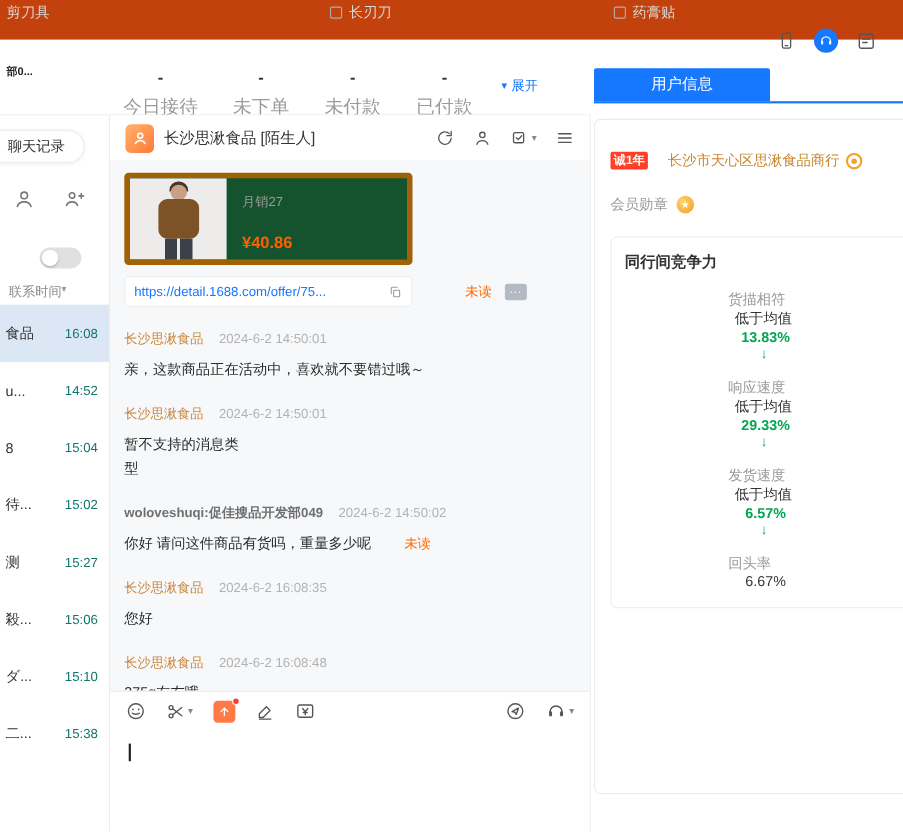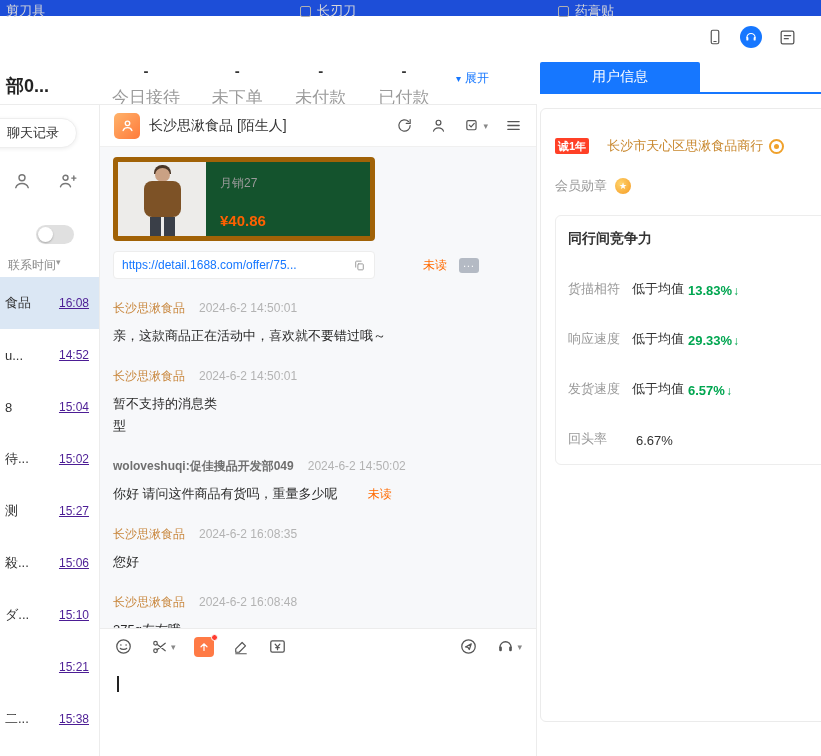--- a/index.html
+++ b/index.html
@@ -1,35 +1,35 @@
 <!DOCTYPE html>
 <html><head>
 <meta charset="utf-8">
 <style>
   * { margin:0; padding:0; box-sizing:border-box; }
   body { background:#fff; }
   #app{position:relative;width:821px;height:756px;background:#fff;overflow:hidden;
        font-family:"Liberation Sans","DejaVu Sans",sans-serif;color:#333;}
 
   
-  .topbar{position:absolute;top:0;left:0;width:100%;height:16px;background:#1d4ed8;font-family:Liberation Mono, monospace;}
+  .topbar{position:absolute;top:0;left:0;width:100%;height:36px;background:#c2410c;font-family:Liberation Mono, monospace;}
   .topbar-item{position:absolute;top:0;height:22px;display:flex;align-items:center;gap:6px;
                color:#d8d8d8;font-size:13px;}
   .topbar div:nth-of-type(1){left:6px;}
   .topbar div:nth-of-type(2){left:300px;}
   .topbar div:nth-of-type(3){left:558px;}
   .cbx{display:none;width:11px;height:11px;border:1px solid #b0b0b0;border-radius:2px;}
   .cbx.show{display:inline-block;}
 
   
   .title-icons{position:absolute;top:26px;left:706px;display:flex;align-items:center;gap:16px;}
   .ticon{color:#555;display:flex;align-items:center;cursor:pointer;}
   .svc{width:22px;height:22px;border-radius:50%;background:#1677ff;display:flex;align-items:center;justify-content:center;cursor:pointer;}
 
-  .group-title{position:absolute;top:74px;left:6px;font-size:18px;font-weight:bold;color:#222;white-space:nowrap;}
+  .group-title{position:absolute;top:58px;left:6px;font-size:10px;font-weight:bold;color:#222;white-space:nowrap;}
 
   
   .stats{position:absolute;top:62px;left:112px;width:318px;display:flex;justify-content:space-between;}
   .stat{text-align:center;min-width:52px;}
   .stat-value{font-size:15px;font-weight:bold;color:#333;}
   .stat-label{margin-top:7px;font-size:17px;color:#9b9b9b;white-space:nowrap;}
   .expand{position:absolute;top:70px;left:456px;font-size:12px;color:#1677ff;display:flex;align-items:center;gap:4px;cursor:pointer;}
   .expand .tri{font-size:10px;}
   .divider-h{position:absolute;top:104px;left:0;width:537px;height:1px;background:#ececec;}
 
@@ -43,21 +43,21 @@
   .sicon{cursor:pointer;display:flex;}
   .toggle{position:absolute;top:120px;left:36px;width:38px;height:19px;border-radius:10px;background:#e0e0e0;cursor:pointer;}
   .toggle-knob{position:absolute;top:2px;left:2px;width:15px;height:15px;border-radius:50%;background:#fff;box-shadow:0 1px 2px rgba(0,0,0,.25);}
   .contact-time{position:absolute;top:152px;left:8px;font-size:12px;color:#8a8a8a;display:flex;align-items:flex-start;gap:0;cursor:pointer;}
   .contact-time .tri{font-size:9px;color:#999;}
   .conv-list{position:absolute;top:172px;left:0;width:100%;}
   .conv-item{height:52px;display:flex;align-items:center;justify-content:space-between;
              padding:0 10px 0 5px;cursor:pointer;}
   .conv-item.selected{background:#dbe7f4;}
   .conv-name{font-size:13px;color:#333;white-space:nowrap;overflow:hidden;max-width:42px;}
-  .conv-time{font-size:12px;color:#4c1d95;text-decoration:underline;}
+  .conv-time{font-size:12px;color:#0f766e;}
 
   
   .chat{position:absolute;top:105px;left:100px;width:437px;height:651px;display:flex;flex-direction:column;
         border-right:1px solid #ececec;background:#fff;}
   .chat-header{height:42px;min-height:42px;display:flex;align-items:center;padding:0 14px;border-bottom:1px solid #f0f0f0;background:#fff;}
   .avatar{width:26px;height:26px;border-radius:5px;background:linear-gradient(135deg,#ffb36b,#ff7a3b);
           display:flex;align-items:center;justify-content:center;color:#fff;}
   .chat-title{margin-left:9px;font-size:14px;color:#333;white-space:nowrap;}
   .chat-header-icons{margin-left:auto;display:flex;align-items:center;gap:17px;color:#555;}
   .hicon{display:flex;align-items:center;cursor:pointer;}
@@ -117,21 +117,21 @@
   .shop-name{font-size:13px;color:#c8872d;white-space:nowrap;cursor:pointer;margin-left:12px;}
   .shop-medal{width:15px;height:15px;min-width:15px;border-radius:50%;border:2px solid #f0a12b;
               display:flex;align-items:center;justify-content:center;}
   .shop-medal i{width:5px;height:5px;border-radius:50%;background:#f0a12b;}
   .medal-row{margin-top:22px;display:flex;align-items:center;gap:8px;}
   .medal-label{font-size:13px;color:#999;}
   .medal-icon{width:16px;height:16px;border-radius:50%;background:radial-gradient(circle at 35% 35%,#ffd36b,#f59a23);
               display:flex;align-items:center;justify-content:center;color:#fff;font-size:9px;}
   .compete-box{margin-top:20px;border:1px solid #ededed;border-radius:6px;padding:14px 12px 16px;}
   .compete-title{font-size:14px;color:#333;font-weight:600;}
-  .compete-row{margin-top:32px;display:flex;align-items:flex-end;font-size:13px;}
+  .compete-row{margin-top:15px;display:flex;align-items:center;font-size:13px;flex-direction:column;}
   .row-label{color:#999;width:64px;min-width:64px;}
   .row-prefix{color:#333;}
   .row-value{margin-left:4px;color:#333;}
   .row-value.green{color:#00a650;font-weight:bold;}
   .row-arrow{color:#00a650;font-weight:bold;margin-left:1px;font-size:12px;}
 
   svg{display:block;}
 </style>
 </head>
 <body>
@@ -261,24 +261,20 @@
         <div class="conv-item">
           <span class="conv-name">殺...</span>
           <span class="conv-time">15:06</span>
         </div>
 
         <div class="conv-item">
           <span class="conv-name">ダ...</span>
           <span class="conv-time">15:10</span>
         </div>
 
-        <div class="conv-item">
-          <span class="conv-name"></span>
-          <span class="conv-time">15:21</span>
-        </div>
 
         <div class="conv-item">
           <span class="conv-name">二...</span>
           <span class="conv-time">15:38</span>
         </div>
       </div>
   </div>
 
   <div class="chat">
     <div class="chat-header">

